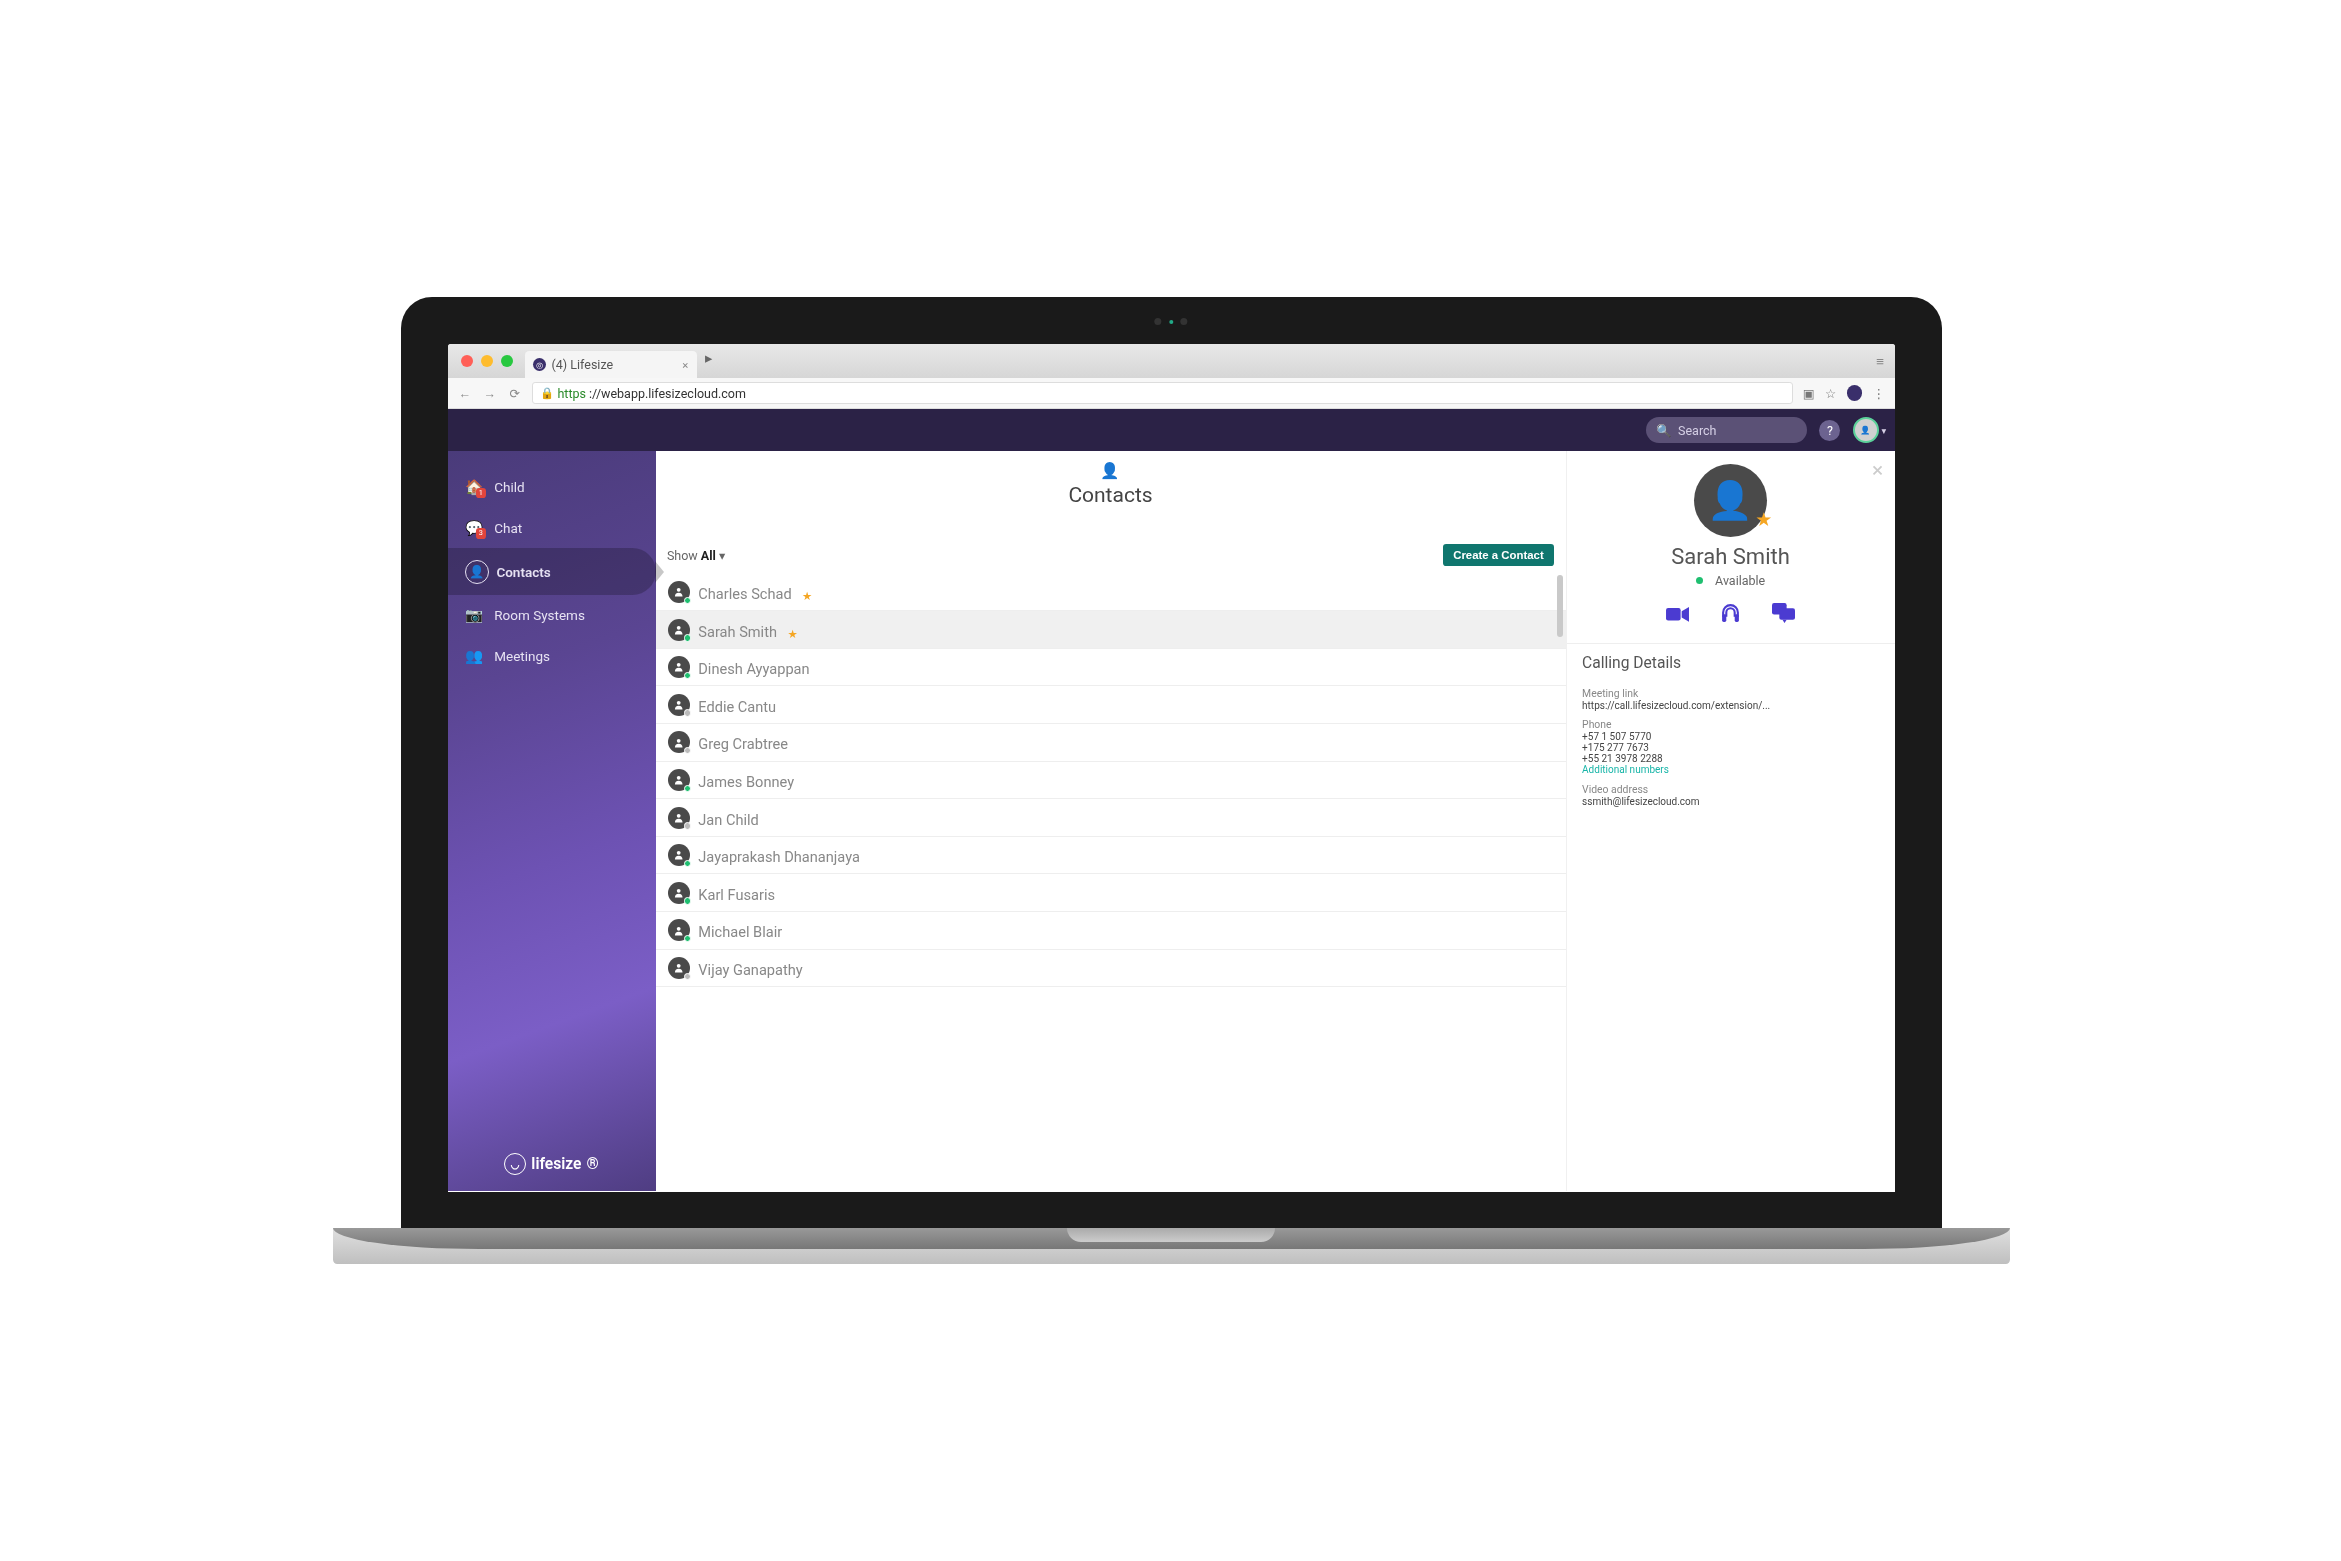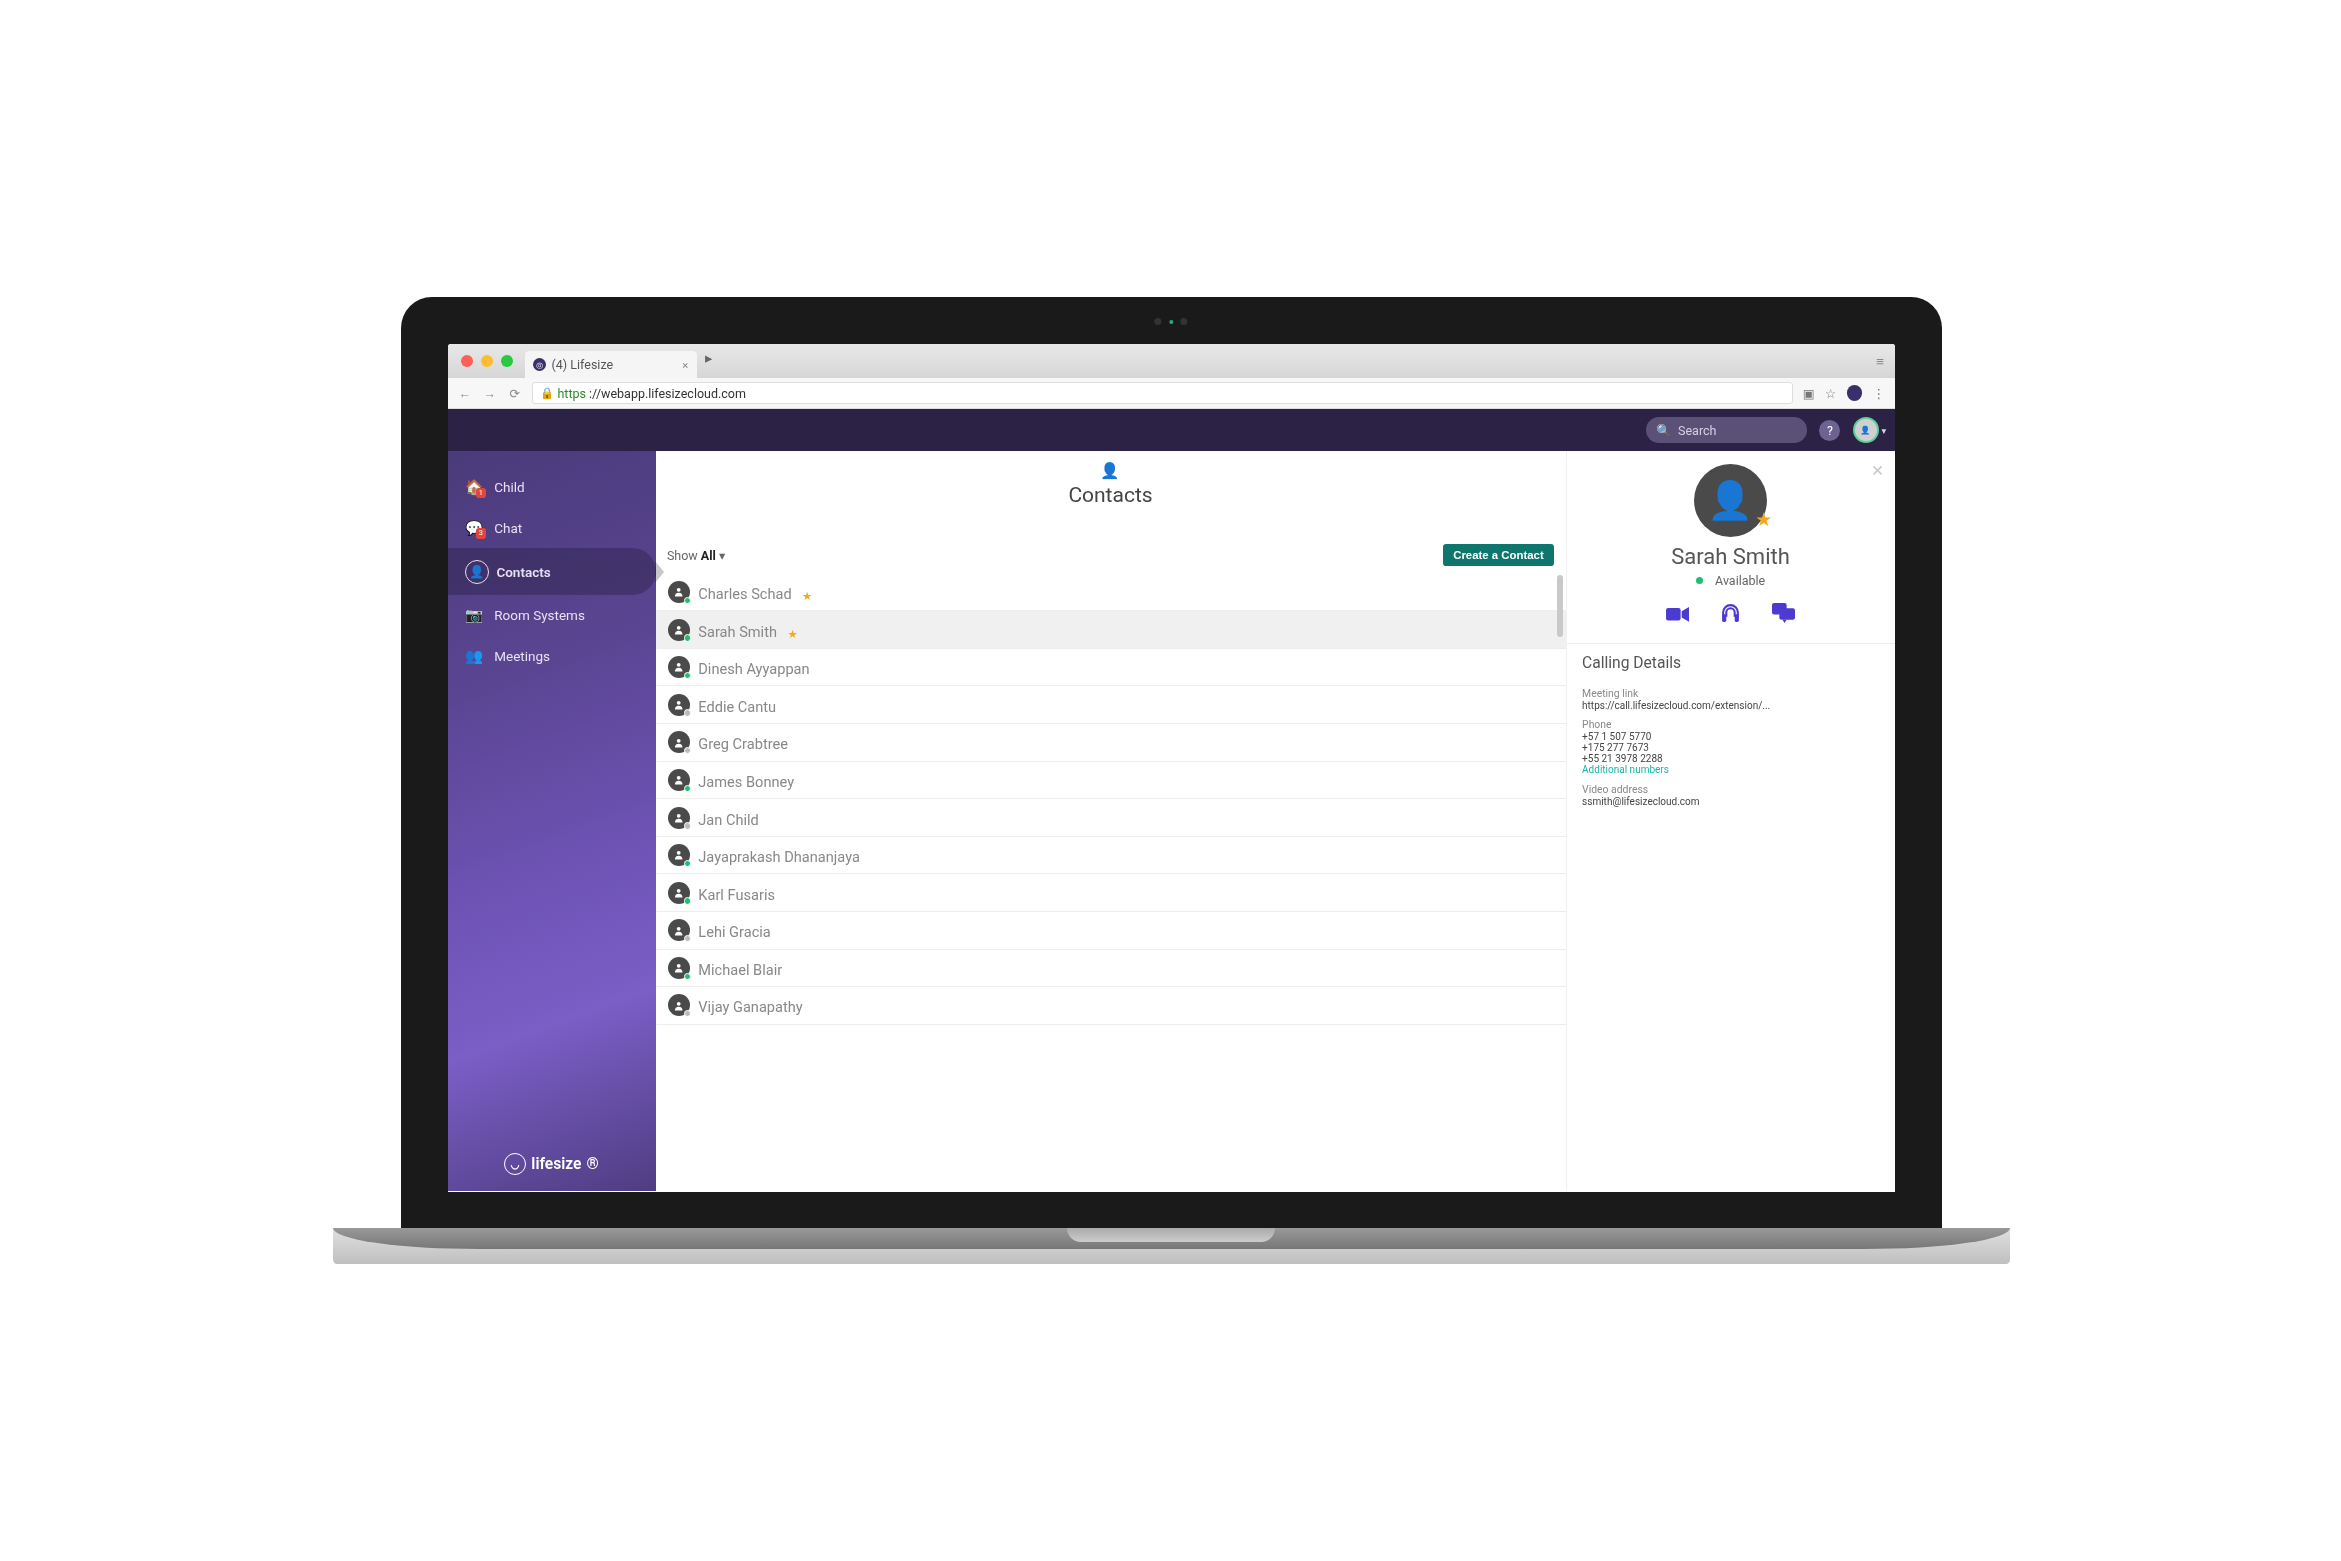--- a/index.html
+++ b/index.html
@@ -443,30 +443,20 @@
                   </div>
                   <div class="row">
                     <div class="avatar">
                       <svg width="11.4" height="11.4" viewBox="0 0 24 24" fill="#fff">
                         <circle cx="12" cy="8" r="4"></circle>
                         <path d="M4 22 a8 8 0 0 1 16 0 Z"></path>
                       </svg>
                       <span class="status-dot green"></span>
                     </div>
                     <span>Karl Fusaris</span>
-                  </div>
-                  <div class="row">
-                    <div class="avatar">
-                      <svg width="11.4" height="11.4" viewBox="0 0 24 24" fill="#fff">
-                        <circle cx="12" cy="8" r="4"></circle>
-                        <path d="M4 22 a8 8 0 0 1 16 0 Z"></path>
-                      </svg>
-                      <span class="status-dot gray"></span>
-                    </div>
-                    <span>Lehi Gracia</span>
                   </div>
                   <div class="row">
                     <div class="avatar">
                       <svg width="11.4" height="11.4" viewBox="0 0 24 24" fill="#fff">
                         <circle cx="12" cy="8" r="4"></circle>
                         <path d="M4 22 a8 8 0 0 1 16 0 Z"></path>
                       </svg>
                       <span class="status-dot green"></span>
                     </div>
                     <span>Michael Blair</span>

